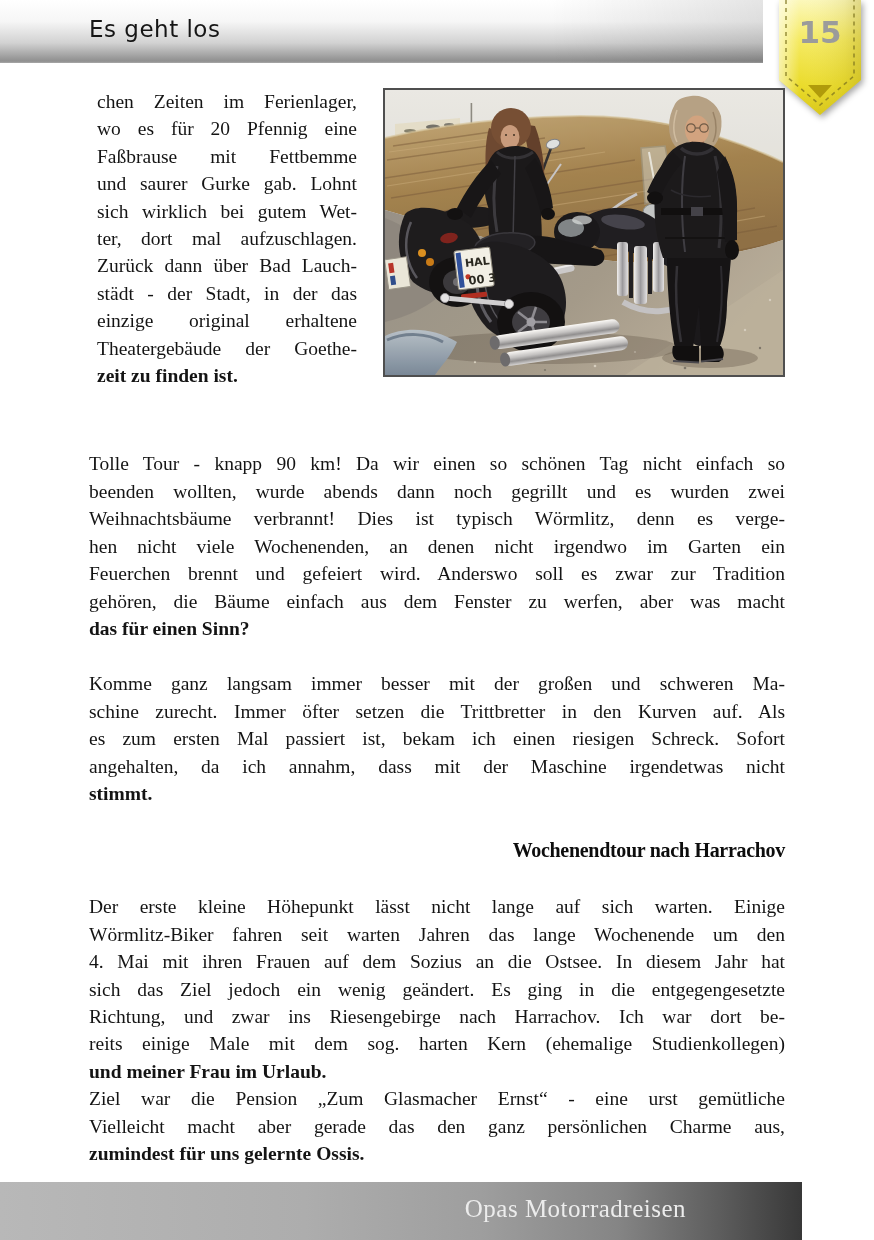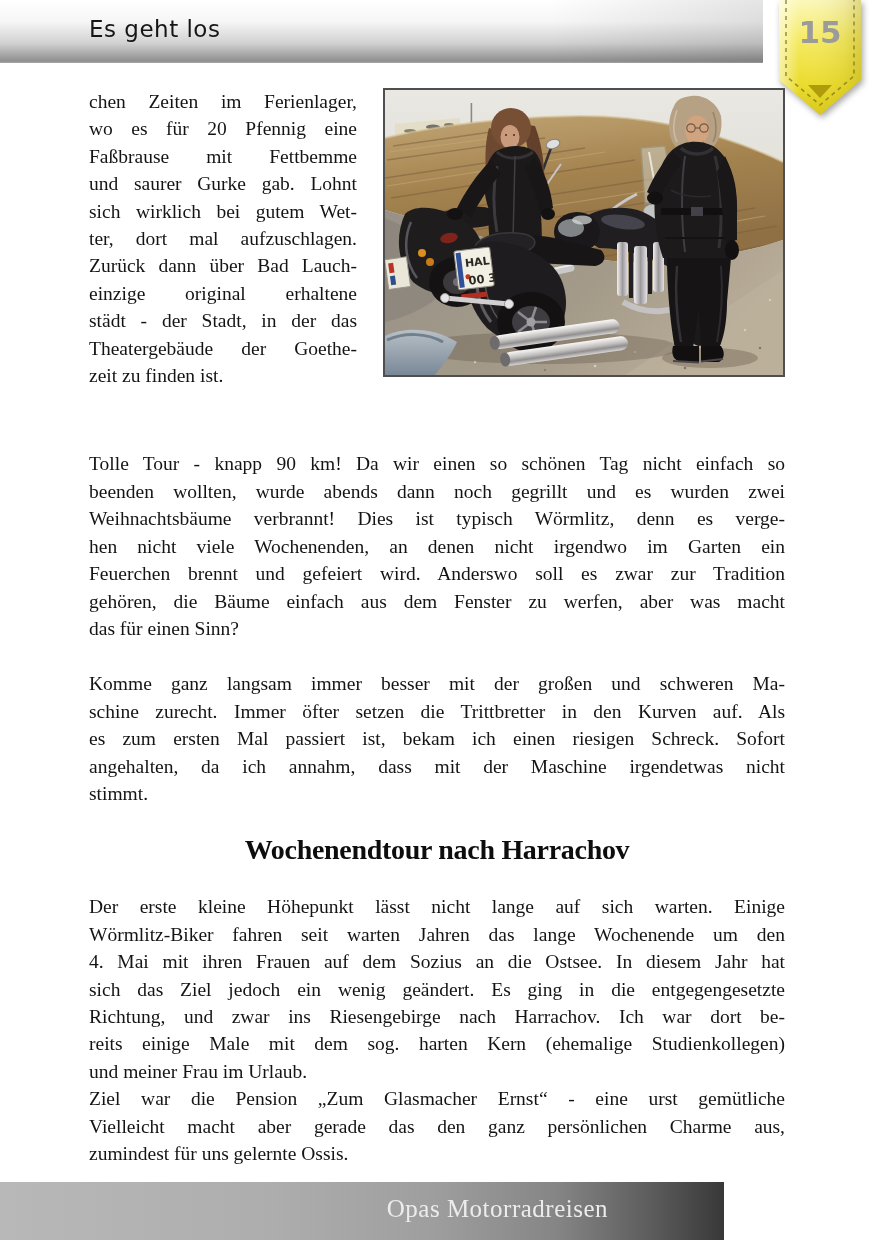--- a/index.html
+++ b/index.html
@@ -20,43 +20,43 @@
     font-family:"DejaVu Sans", sans-serif;
     font-size:23px;color:#151515;letter-spacing:0.5px;
   }
   
   .bookmark{
     position:absolute;top:0;right:12px;width:84px;height:124px;
     filter:drop-shadow(2px 3px 3px rgba(0,0,0,0.35));
   }
   
   .main{position:absolute;left:89px;top:88px;width:696px;color:#141414;}
-  .row1{display:flex;gap:26px;margin-bottom:33px;}
+  .row1{display:flex;gap:26px;margin-bottom:33px;margin-left:8px;}
   .col-text{width:282px;}
   .photo-frame{
     width:398px;height:285px;border:2px solid #4f4f4f;background:#ddd;
     flex:0 0 auto;
   }
   .photo-frame svg{display:block;width:398px;height:285px;}
   .para{margin:0 0 28px 0;}
   .para:last-child{margin-bottom:0;}
   .tline{
     font-size:19.5px;line-height:27.4px;
     text-align:justify;text-align-last:justify;
     white-space:normal;color:#141414;
   }
-  .tline-last{text-align-last:left;}
+  .tline-last{text-align-last:left;font-weight:bold;}
   .section-heading{
-    text-align:center;font-weight:bold;font-size:28px;line-height:30px;
+    text-align:right;font-weight:bold;font-size:20px;line-height:30px;
     margin:2px 0 28px 0;color:#0d0d0d;letter-spacing:-0.3px;
   }
   .p-noafter{margin-bottom:0;}
   
   .footer-bar{
-    position:absolute;left:0;bottom:0;width:724px;height:58px;
+    position:absolute;left:0;bottom:0;width:802px;height:58px;
     background:linear-gradient(90deg,#b8b8b8 0%,#adadad 38%,#9e9e9e 60%,#858585 77%,#5c5c5c 90%,#383838 100%);
   }
   .footer-text{
     position:absolute;right:116px;top:13px;
     font-family:"Liberation Serif", serif;
     font-size:25px;color:#ececec;letter-spacing:0.5px;
   }
 </style>
 </head>
 <body>
@@ -91,22 +91,22 @@
 
   <div class="row1">
     <div class="col-text para">
         <div class="tline">chen Zeiten im Ferienlager,</div>
         <div class="tline">wo es für 20 Pfennig eine</div>
         <div class="tline">Faßbrause mit Fettbemme</div>
         <div class="tline">und saurer Gurke gab.  Lohnt</div>
         <div class="tline">sich wirklich bei gutem Wet-</div>
         <div class="tline">ter, dort mal aufzuschlagen.</div>
         <div class="tline">Zurück dann über Bad Lauch-</div>
+        <div class="tline">städt - der Stadt, in der das</div>
         <div class="tline">einzige original erhaltene</div>
-        <div class="tline">städt - der Stadt, in der das</div>
         <div class="tline">Theatergebäude der Goethe-</div>
         <div class="tline tline-last">zeit zu finden ist.</div>
       </div>
 
     <div class="photo-frame">
       <svg viewBox="0 0 398 285" preserveAspectRatio="none" role="img">
         <defs>
           <linearGradient id="skyG" x1="0" y1="0" x2="0" y2="1">
               <stop offset="0" stop-color="#ececea"></stop>
               <stop offset="1" stop-color="#dedfd8"></stop>

